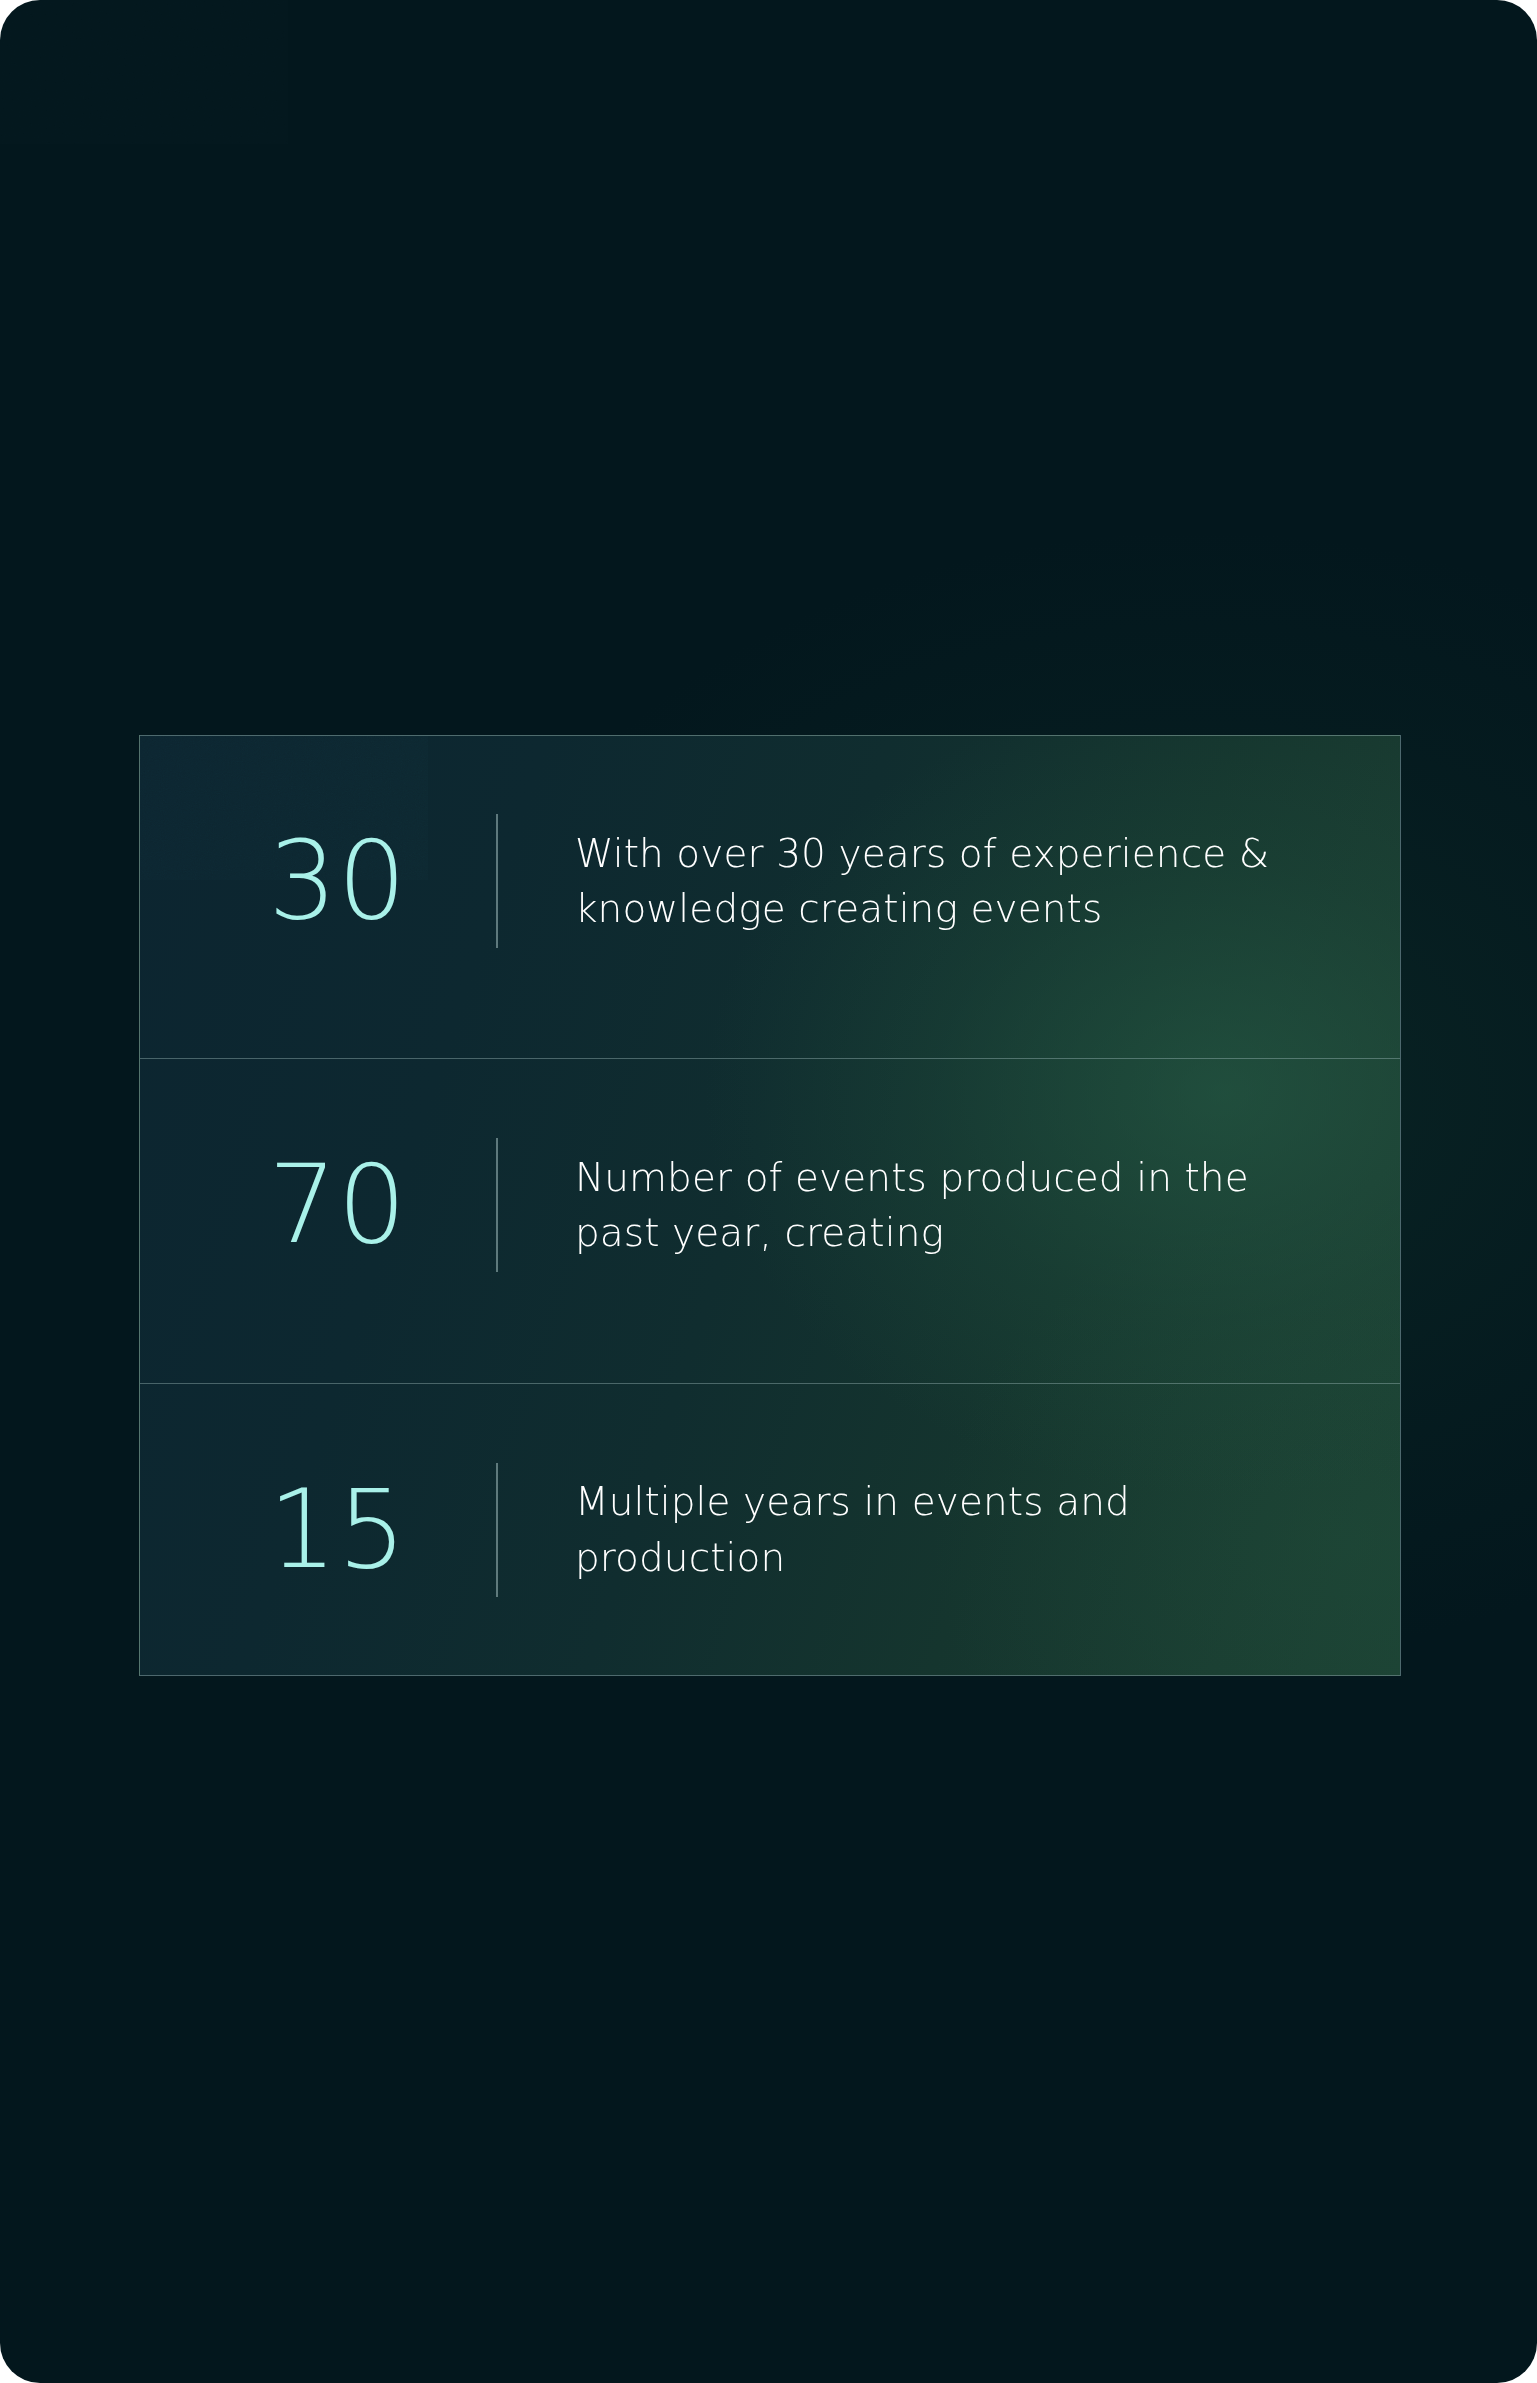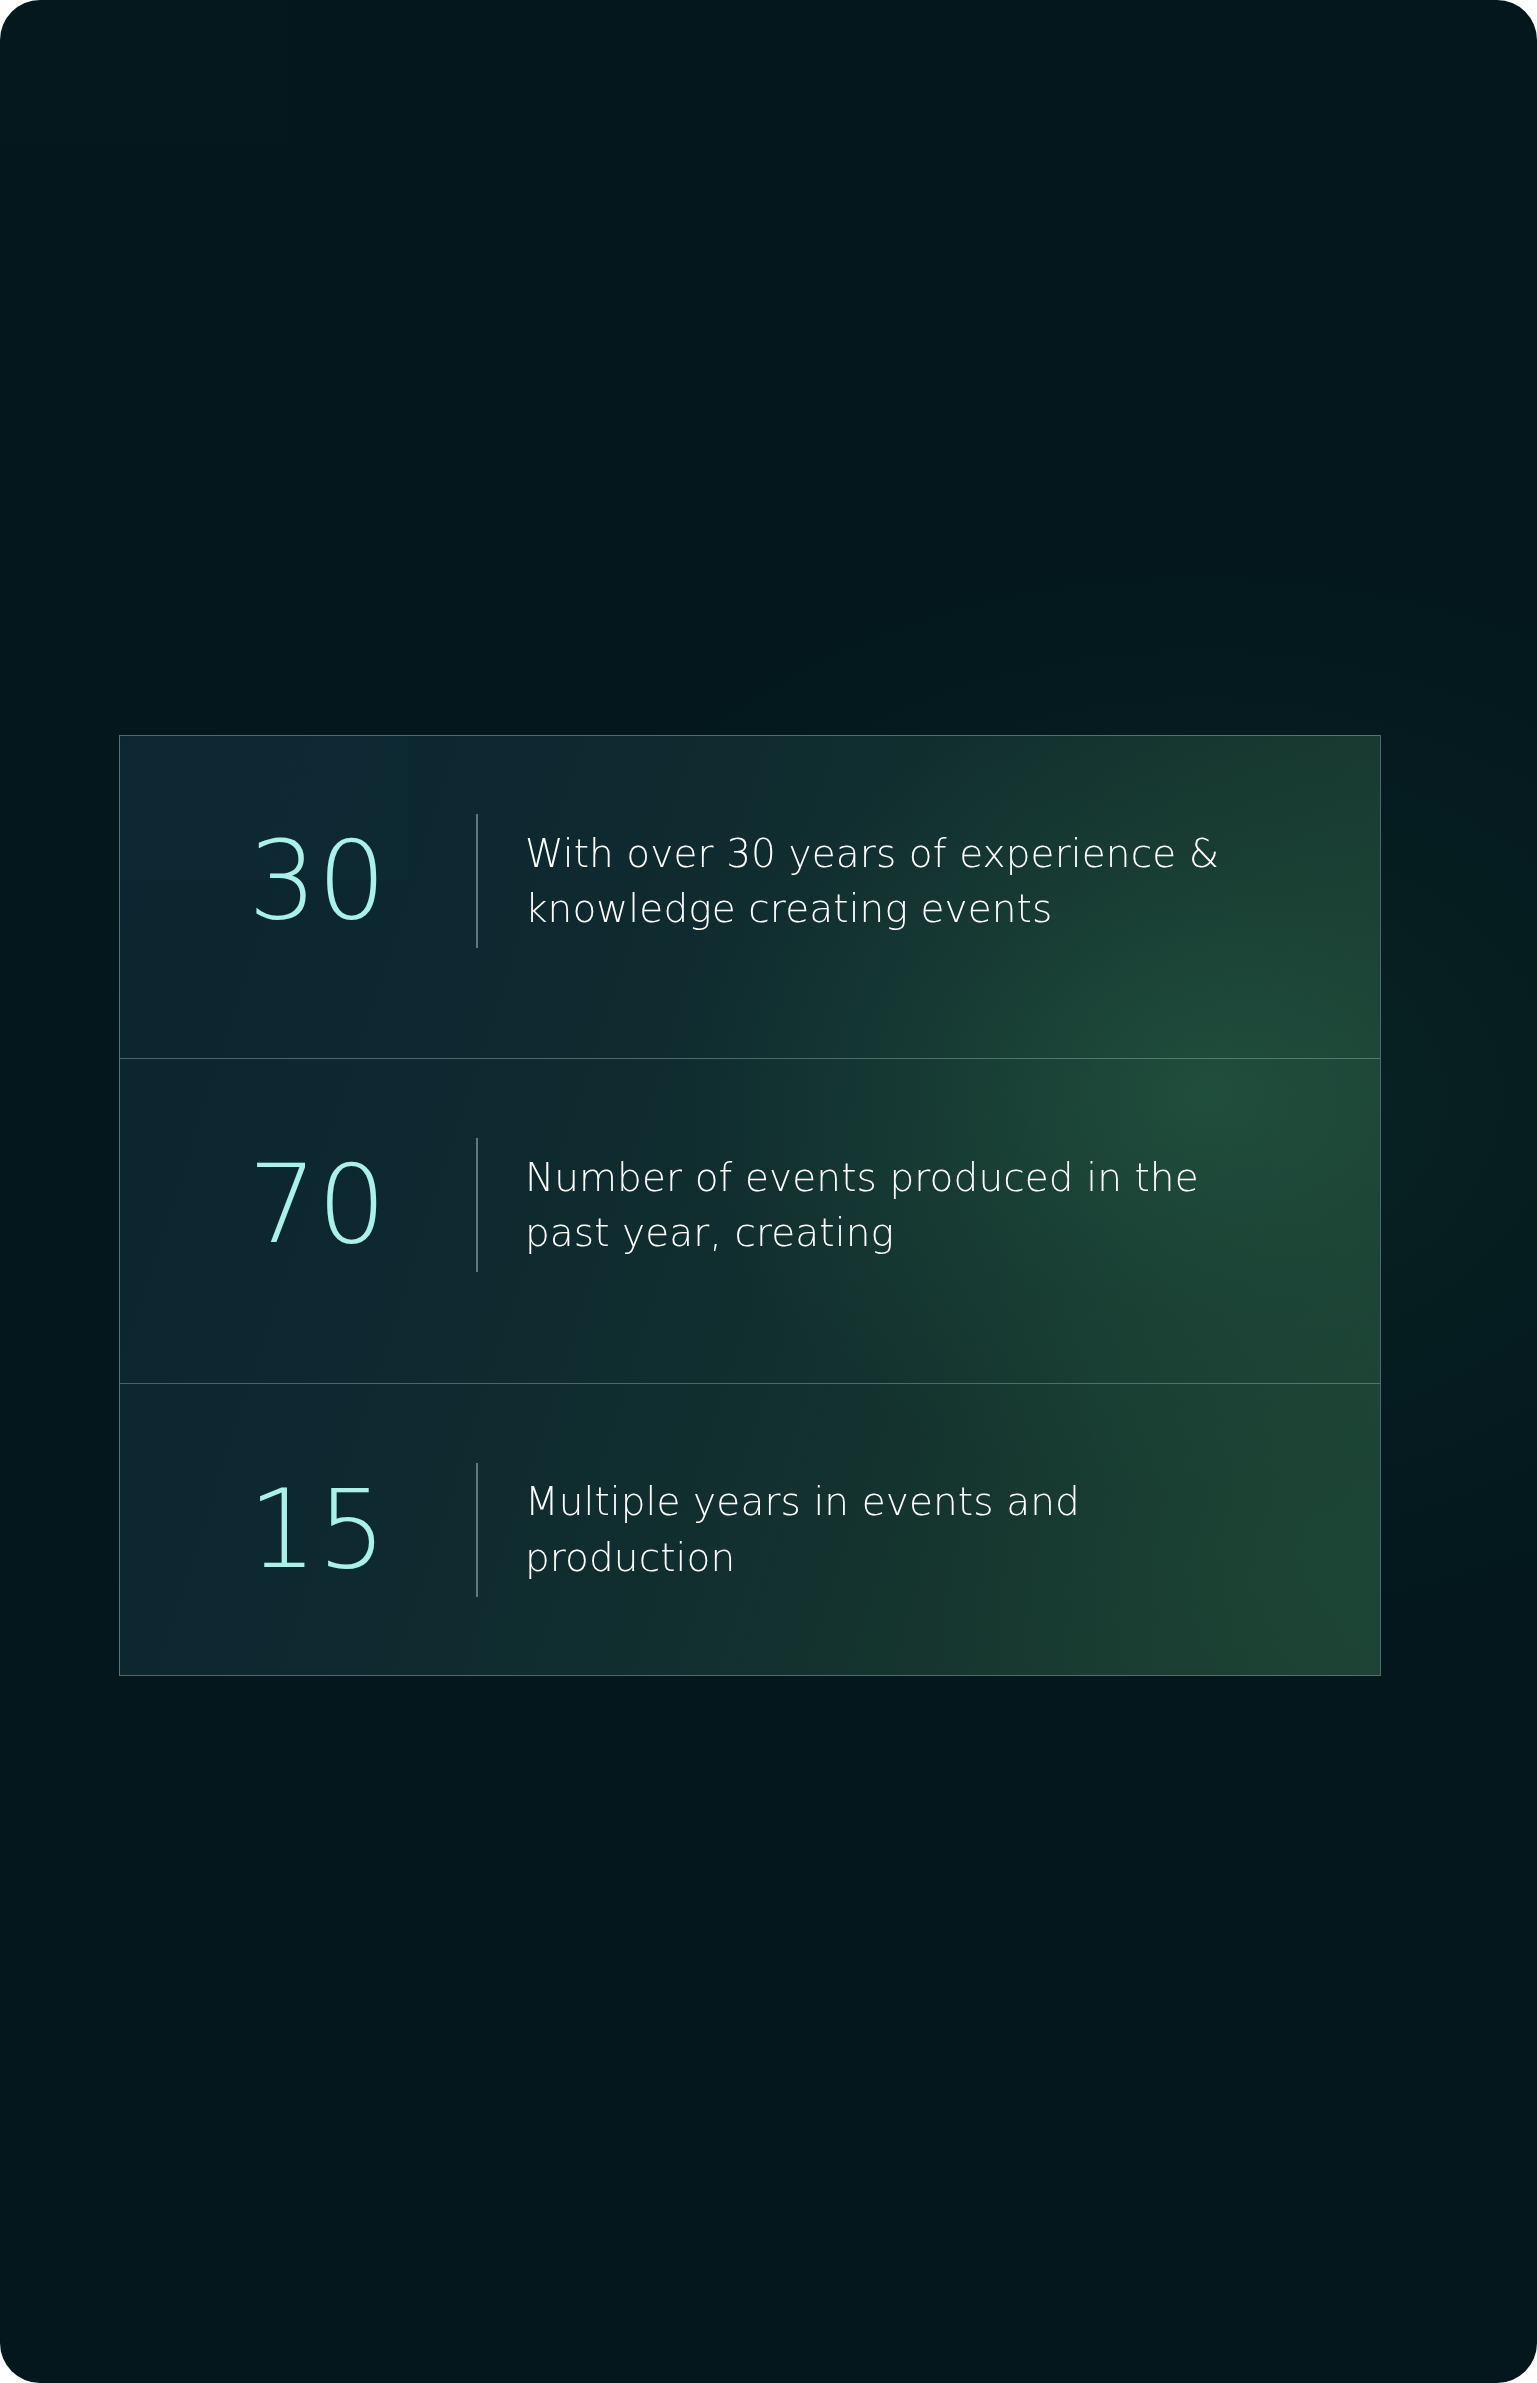--- a/index.html
+++ b/index.html
@@ -31,21 +31,21 @@
     position: absolute;
     inset: 0;
     pointer-events: none;
     background:
       radial-gradient(1057px 788px at 78% 46%, rgba(24,66,52,0.30) 0%, rgba(24,66,52,0.10) 45%, rgba(0,0,0,0) 72%);
   }
 
   
   .stats-card {
     position: absolute;
-    left: 119px;
+    left: 139px;
     top: 735px;
     width: 1262px;
     height: 941px;
     box-sizing: border-box;
     border: 1px solid rgba(158,186,186,0.45);
     background:
       linear-gradient(108deg,
         #0c2530 0%,
         #0d2830 26%,
         #102d2f 48%,
@@ -124,21 +124,21 @@
 
   .stat-divider {
     flex: 0 0 1.9px;
     width: 1.9px;
     height: 134px;
     background: rgba(168,196,196,0.52);
   }
 
   .stat-text-cell {
     flex: 1 1 auto;
-    padding-left: 47px;
+    padding-left: 77px;
     padding-right: 38px;
   }
 
   .stat-text {
     color: #ffffff;
     font-family: "DejaVu Sans", sans-serif;
     font-weight: 300;
     font-size: 39px;
     line-height: 1.42;
     letter-spacing: 0.1px;

